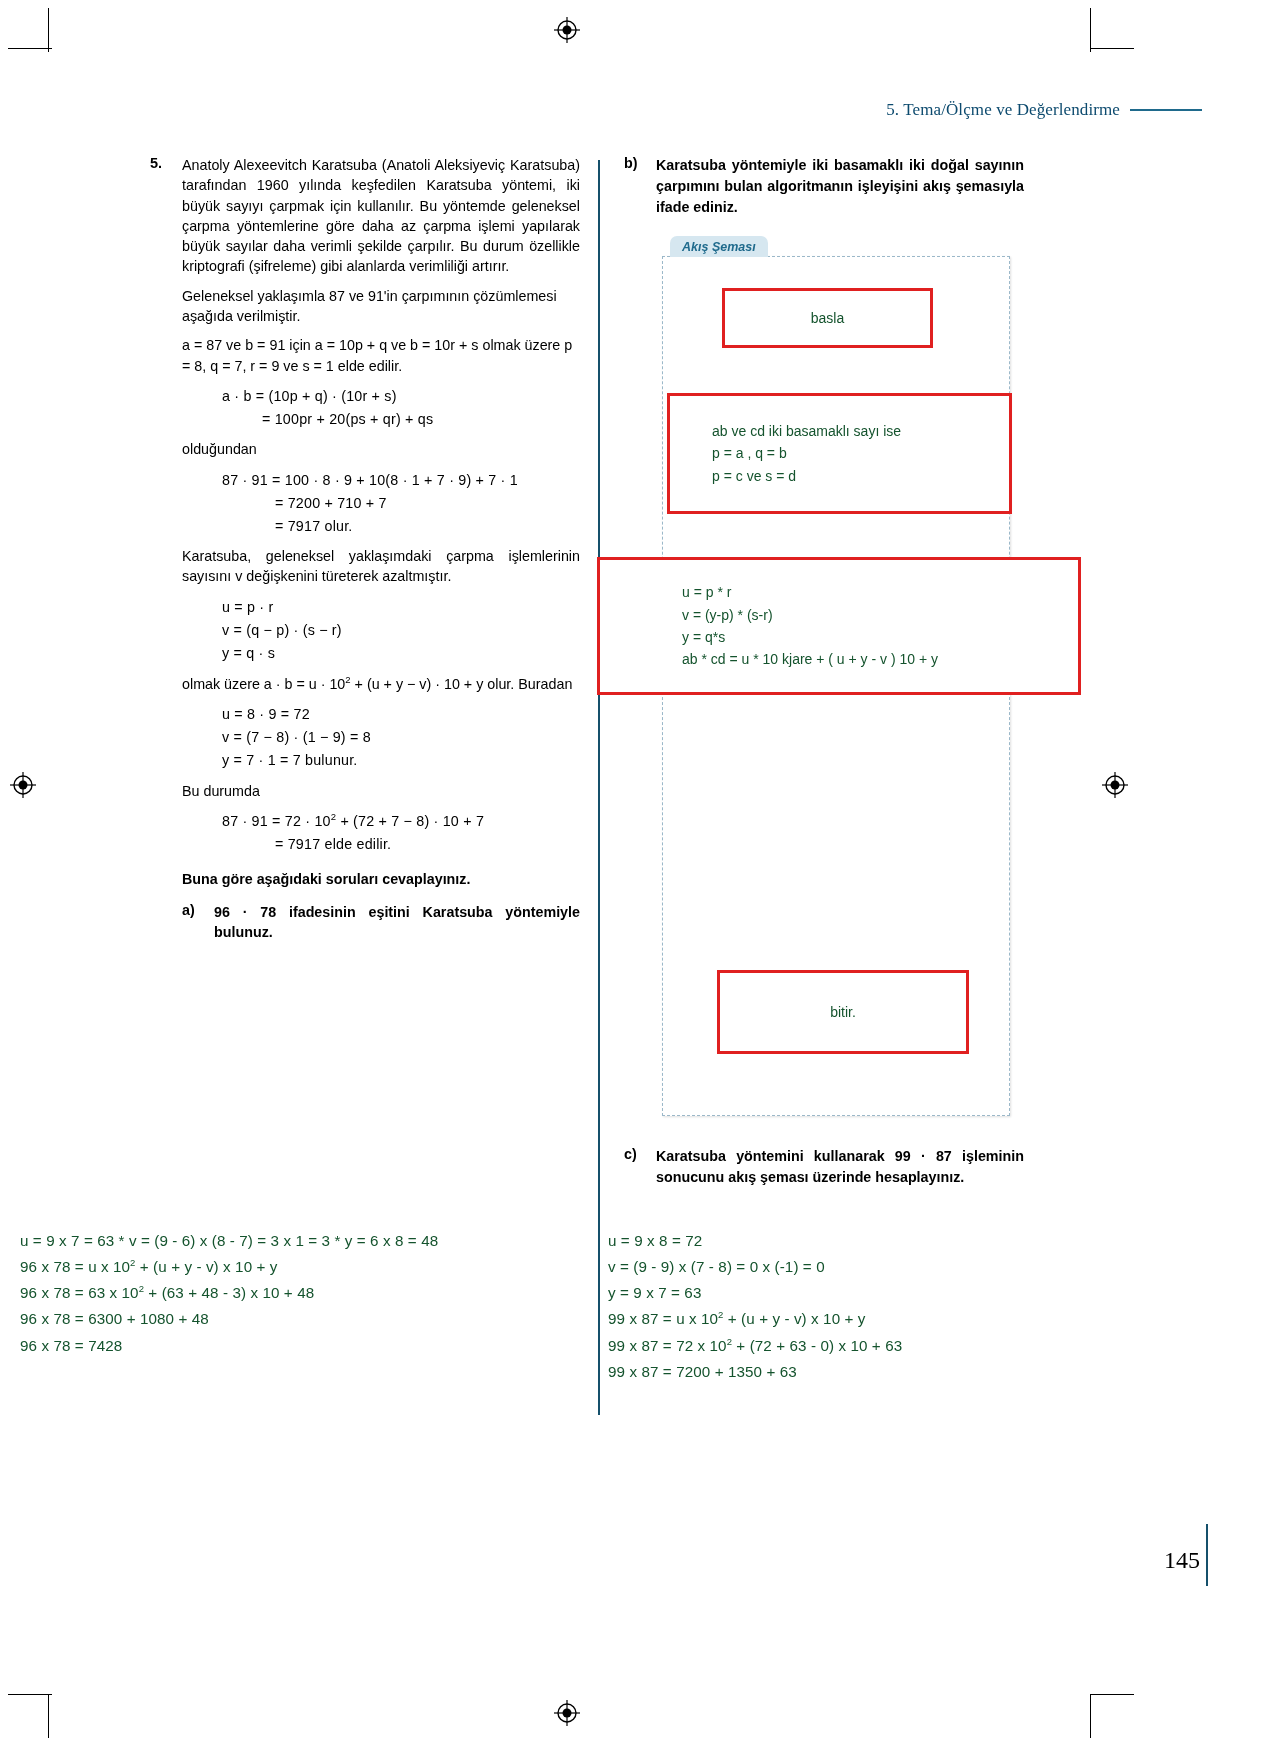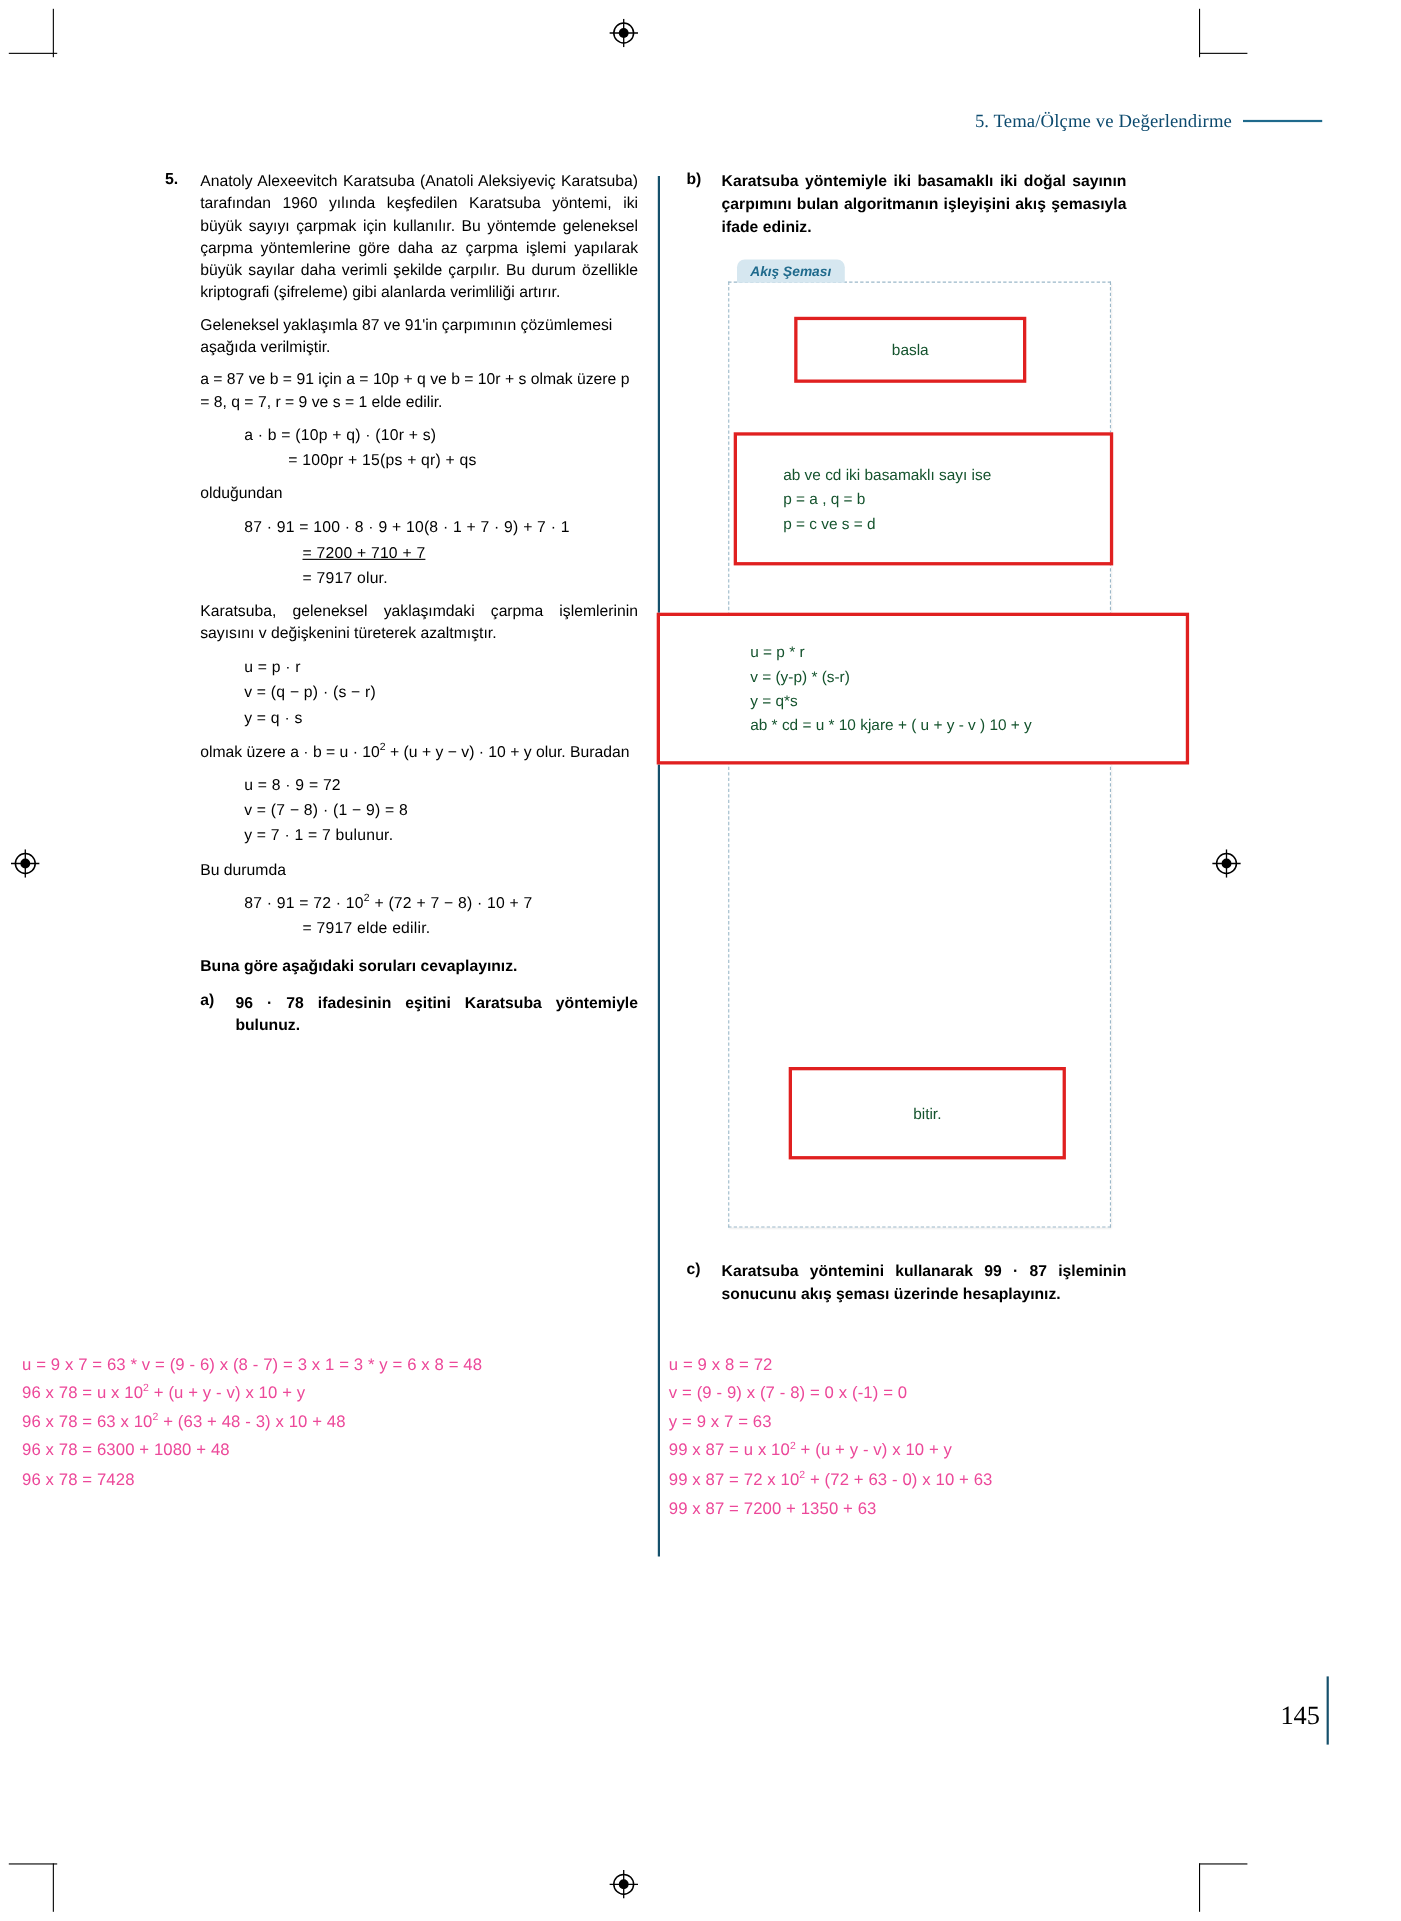--- a/index.html
+++ b/index.html
@@ -100,21 +100,21 @@
   .node .inner.left { text-align:left; }
 
   #node-start  { left:59px;  top:31px;  width:211px; height:60px; }
   #node-input  { left:4px;   top:136px; width:345px; height:121px; }
   #node-calc   { left:-66px; top:300px; width:484px; height:138px; }
   #node-out    { left:10px;  top:552px; width:338px; height:84px; }
   #node-end    { left:54px;  top:713px; width:252px; height:84px; }
 
   
   .ans {
-    color:#ec4899;
+    color:#14532d;
     font-size:15.2px;
     line-height:1.72;
     white-space:nowrap;
   }
   .ans-left { position:absolute; left:20px; top:1228px; width:560px; }
   .ans-right { position:absolute; left:608px; top:1228px; width:420px; }
   .ans div { letter-spacing:.1px; }
 
   
   .pageno {
@@ -185,28 +185,28 @@
     <div class="q-item">
       <div class="q-num">5.</div>
       <div class="q-body">
 
         <p class="just">Anatoly Alexeevitch Karatsuba (Anatoli Aleksiyeviç Karatsuba) tarafından 1960 yılında keşfedilen Karatsuba yöntemi, iki büyük sayıyı çarpmak için kullanılır. Bu yöntemde geleneksel çarpma yöntemlerine göre daha az çarpma işlemi yapılarak büyük sayılar daha verimli şekilde çarpılır. Bu durum özellikle kriptografi (şifreleme) gibi alanlarda verimliliği artırır.</p>
         <p class="plain">Geleneksel yaklaşımla 87 ve 91'in çarpımının çözümlemesi aşağıda verilmiştir.</p>
         <p class="plain">a = 87 ve b = 91 için a = 10p + q ve b = 10r + s olmak üzere p = 8, q = 7, r = 9 ve s = 1 elde edilir.</p>
 
         <div class="mblock">
           <div class="mathline">a · b = (10p + q) · (10r + s)</div>
-          <div class="mathline" style="padding-left:80px;"><span>= 100pr + 15(ps + qr) + qs</span></div>
+          <div class="mathline" style="padding-left:80px;"><span>= 100pr + 20(ps + qr) + qs</span></div>
         </div>
 
         <p class="plain">olduğundan</p>
 
         <div class="mblock">
           <div class="mathline">87 · 91 = 100 · 8 · 9 + 10(8 · 1 + 7 · 9) + 7 · 1</div>
-          <div class="mathline" style="padding-left:93px;text-decoration:underline;"><span>= 7200 + 710 + 7</span></div>
+          <div class="mathline" style="padding-left:93px;"><span>= 7200 + 710 + 7</span></div>
           <div class="mathline" style="padding-left:93px;"><span>= 7917 olur.</span></div>
         </div>
 
         <p class="just">Karatsuba, geleneksel yaklaşımdaki çarpma işlemlerinin sayısını v değişkenini türeterek azaltmıştır.</p>
 
         <div class="mblock">
           <div class="mathline">u = p · r</div>
           <div class="mathline">v = (q − p) · (s − r)</div>
           <div class="mathline">y = q · s</div>
         </div>

